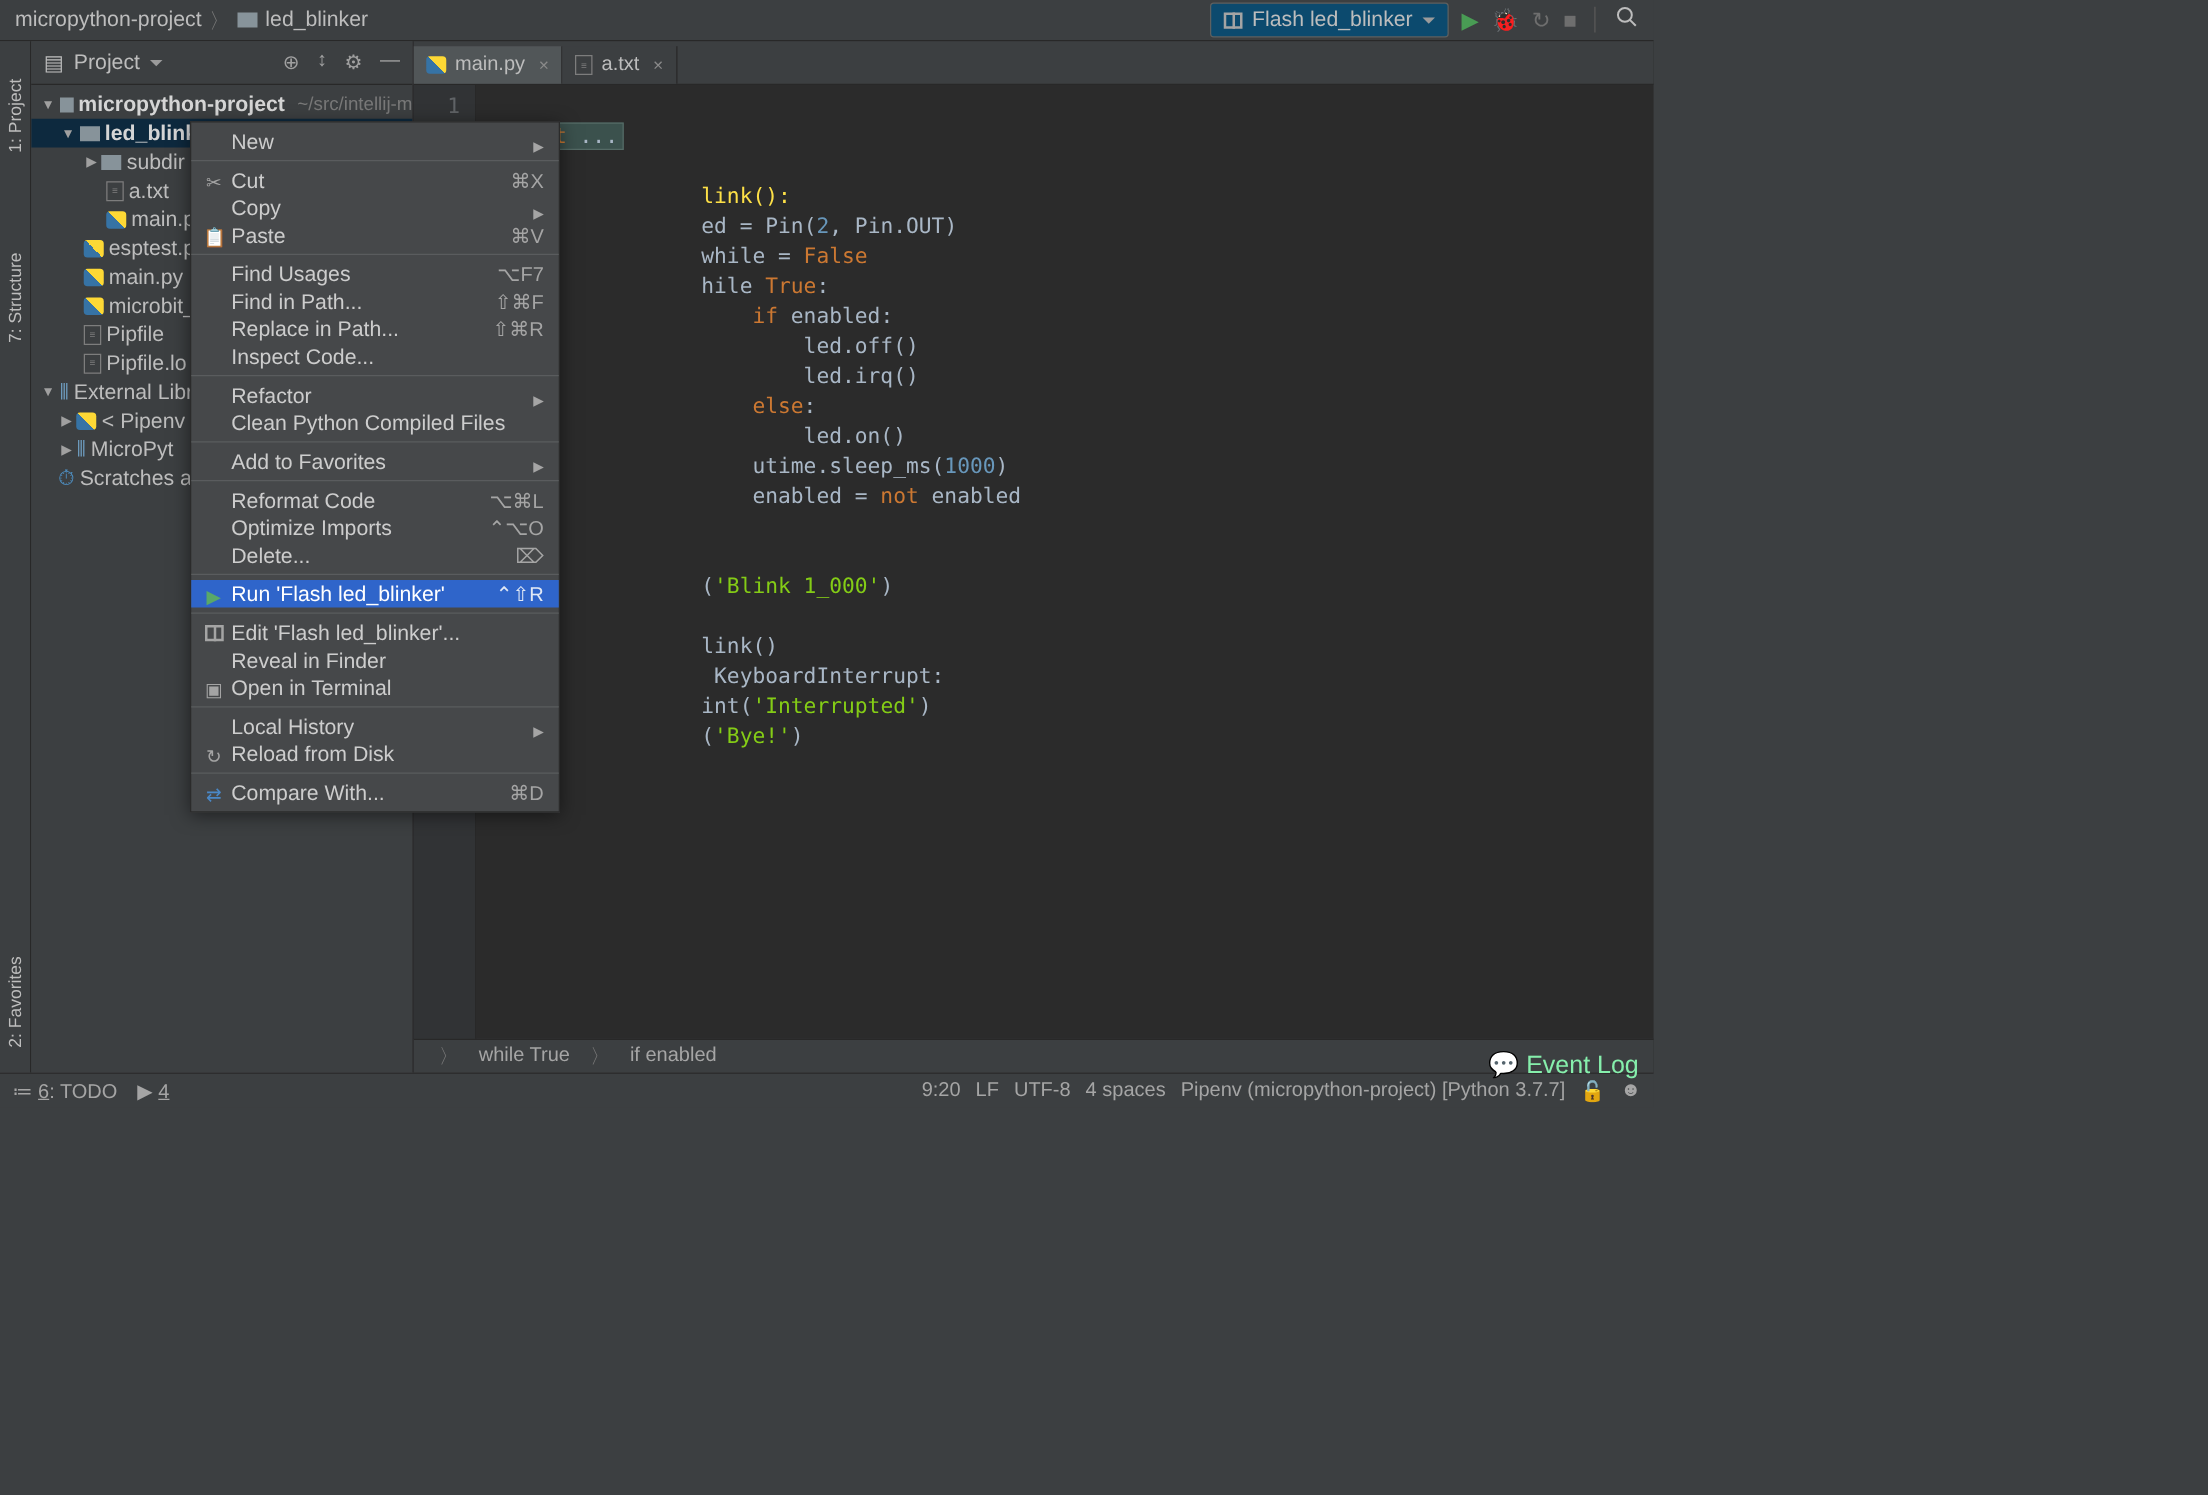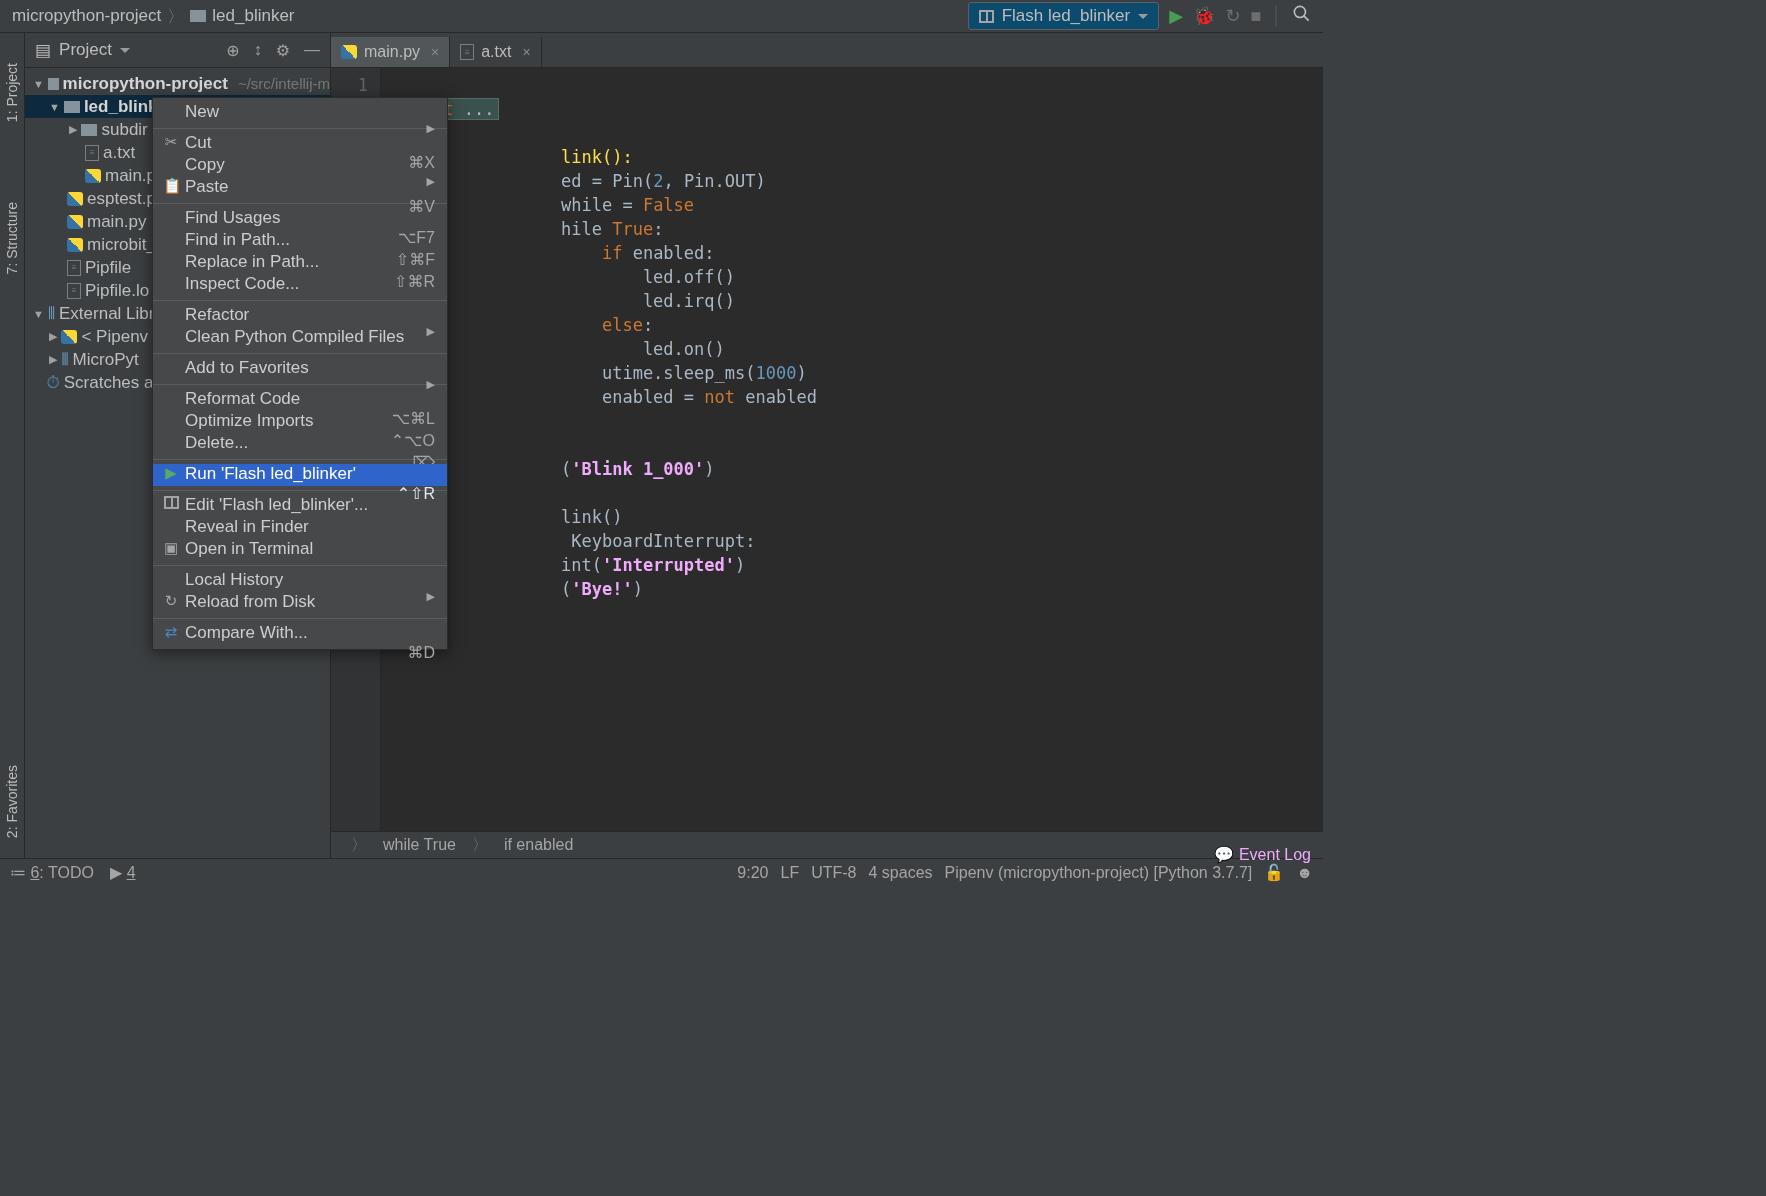--- a/index.html
+++ b/index.html
@@ -34,29 +34,29 @@
 .editors { flex:1; display:flex; flex-direction:column; background:#2b2b2b; min-width:0; }
 .tab-bar { height:35px; background:#3c3f41; display:flex; align-items:flex-end; border-bottom:1px solid #282828; }
 .tab { height:30px; display:flex; align-items:center; padding:0 10px; gap:7px; color:#bdbdbd; font-size:16px; background:#3c3f41; border-right:1px solid #282828; }
 .tab.active { background:#515658; }
 .tab .close { color:#8a8a8a; font-size:14px; margin-left:4px; }
 .code-area { flex:1; position:relative; display:flex; font-family:Menlo,Consolas,monospace; font-size:17px; line-height:24px; }
 .gutter { width:50px; background:#313335; color:#606366; text-align:right; padding:5px 12px 0 0; border-right:1px solid #282828; }
 .code-content { padding:5px 0 0 6px; white-space:pre; overflow:hidden; }
 .k-blue { color:#6897bb; }
 .k-or { color:#cc7832; }
-.k-str { color:#f0abfc;font-weight:bold; }
+.k-str { color:#84cc16; }
 .k-fn { color:#fde047; }
 .code-txt { color:#a9b7c6; }
 .fold-hint { background:#3b514d; border:1px solid #556b66; padding:0 4px; }
 .crumb-bar { height:27px; background:#3c3f41; border-top:1px solid #282828; display:flex; align-items:center; padding:0 14px; gap:10px; color:#a5a5a5; font-size:16px; }
 .status-bar { height:28px; background:#3c3f41; border-top:1px solid #282828; display:flex; align-items:center; padding:0 10px; font-size:16px; color:#a5a5a5; gap:16px; }
 .status-right { margin-left:auto; display:flex; gap:12px; align-items:center; }
 .ctx-menu { position:absolute; left:152px; top:97px; width:296px; background:#46484a; border:1px solid #2b2b2b; box-shadow:0 3px 14px rgba(0,0,0,0.5); z-index:100; padding:4px 0; }
-.ctx-item { height:22px; display:flex; align-items:flex-start; padding:0 12px 0 32px; color:#cdcdcd; position:relative; font-size:17px;flex-direction:column; }
+.ctx-item { height:22px; display:flex; align-items:flex-end; padding:0 12px 0 32px; color:#cdcdcd; position:relative; font-size:17px; }
 .ctx-item.hl { background:#2f65ca; color:#fff; }
 .ctx-item .sc { margin-left:auto; color:#a5a5a5; font-size:16px; }
 .ctx-item.hl .sc { color:#e0e8f5; }
 .ctx-item .arr { margin-left:auto; color:#a5a5a5; font-size:11px; }
 .ctx-sep { height:1px; background:#5a5c5e; margin:4px 0; }
 .ctx-icon { position:absolute; left:10px; width:16px; text-align:center; color:#a4a4a4; font-size:15px; }
 .sq-icon { display:inline-block; width:15px; height:13px; border:2px solid #a4a4a4; position:relative; }
 .sq-icon::after { content:""; position:absolute; left:5px; top:-2px; bottom:-2px; width:2px; background:#a4a4a4; }
 </style>
 </head>
@@ -222,21 +222,21 @@
   <div class="status-right">
     <span>9:20</span>
     <span>LF</span>
     <span>UTF-8</span>
     <span>4 spaces</span>
     <span>Pipenv (micropython-project) [Python 3.7.7]</span>
     <span>🔓</span>
     <span>☻</span>
   </div>
 </div>
-<div style="position:absolute; right:12px; bottom:32px; color:#f0abfc; font-size:16px;">💬 <span>Event Log</span></div>
+<div style="position:absolute; right:12px; bottom:32px; color:#86efac; font-size:20px;">💬 <span>Event Log</span></div>
 
 <div class="ctx-menu">
   <div class="ctx-item">
       <span>New</span>
       <span class="arr">▶</span>
     </div>
   <div class="ctx-sep"></div>
   <div class="ctx-item">
       <span class="ctx-icon">✂</span>
       <span>Cut</span>

